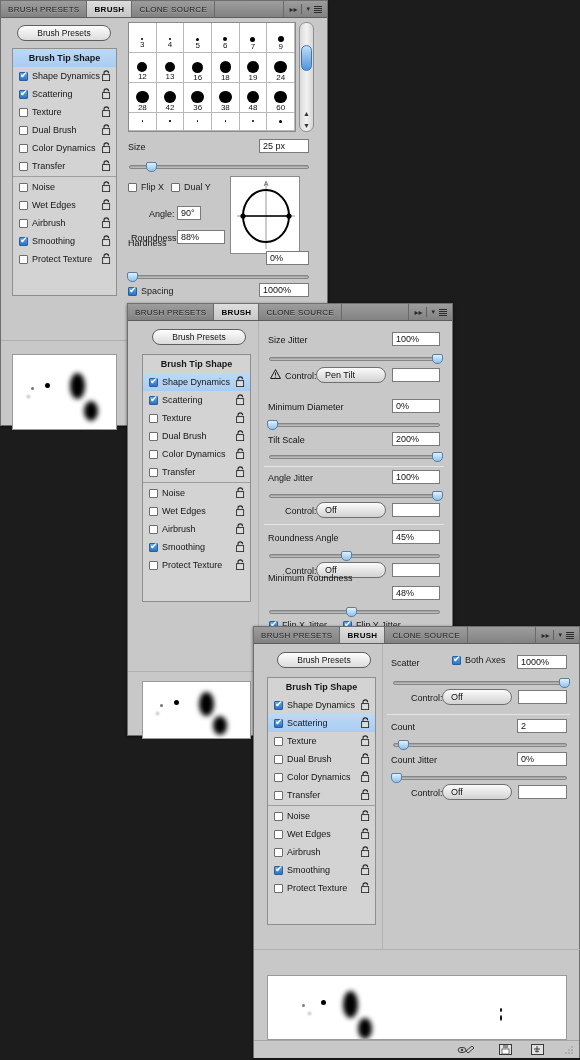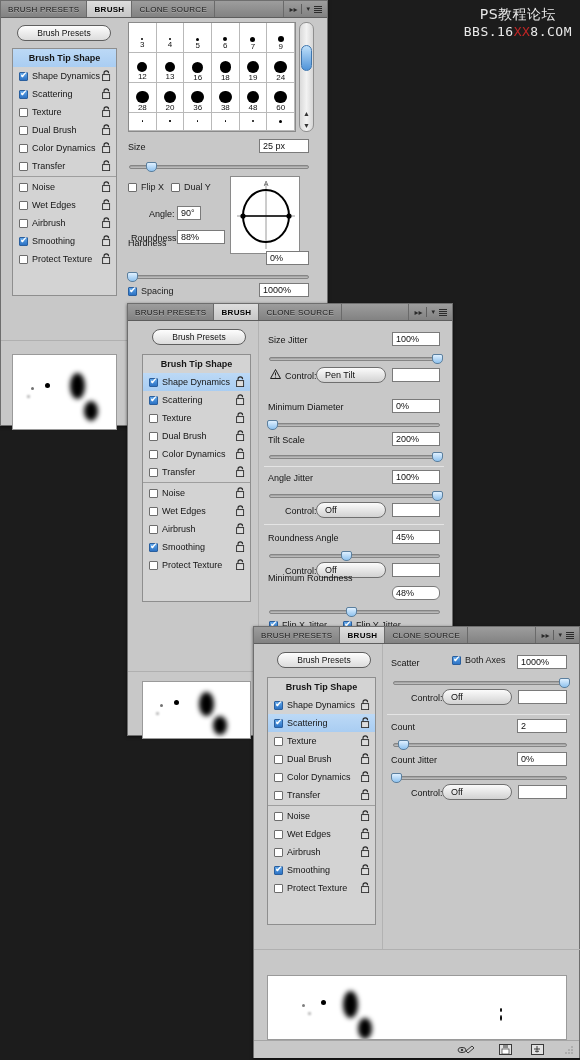--- a/index.html
+++ b/index.html
@@ -162,24 +162,20 @@
   .blob { position: absolute; border-radius: 50%; background: #000; }
   .bottombar { position: absolute; left:0; right:0; height: 18px; background: #c8c8c8; border-top:1px solid #a5a5a5;}
   .bicon { position:absolute; width: 14px; height: 12px; font-size: 9px; color:#333; text-align:center; line-height:12px;}
   .divider { position:absolute; background:#b0b0b0; }
 </style>
 </head>
 <body>
 
 <div id="root">
 
-  <div class="watermark">
-    <div>PS教程论坛</div>
-    <div class="l2"><span>BBS.16</span><span class="hot">XX</span><span>8.COM</span></div>
-  </div>
 
   <div class="panel" id="p1" style="left:0; top:0; width:328px; height:426px;">
     <div class="tabbar">
       <div class="tab">BRUSH PRESETS</div>
       <div class="tab active">BRUSH</div>
       <div class="tab">CLONE SOURCE</div>
       <div class="tabfill"></div>
       <div class="tabtools">
         <span class="glyph-dbl"></span>
         <span class="vbar"></span>
@@ -345,21 +341,21 @@
           <div class="gcell" style="left: 138.333px; top: 30px; width: 27.6667px; height: 30px;">
             <div class="gdot" style="width:12.5px;height:12.5px;margin-top:7.75px"></div>
             <div class="gnum">24</div>
           </div>
           <div class="gcell" style="left: 0px; top: 60px; width: 27.6667px; height: 30px;">
             <div class="gdot" style="width:12.5px;height:12.5px;margin-top:7.75px"></div>
             <div class="gnum">28</div>
           </div>
           <div class="gcell" style="left: 27.6667px; top: 60px; width: 27.6667px; height: 30px;">
             <div class="gdot" style="width:12.5px;height:12.5px;margin-top:7.75px"></div>
-            <div class="gnum">20</div>
+            <div class="gnum">42</div>
           </div>
           <div class="gcell" style="left: 55.3333px; top: 60px; width: 27.6667px; height: 30px;">
             <div class="gdot" style="width:12.5px;height:12.5px;margin-top:7.75px"></div>
             <div class="gnum">36</div>
           </div>
           <div class="gcell" style="left: 83px; top: 60px; width: 27.6667px; height: 30px;">
             <div class="gdot" style="width:12.5px;height:12.5px;margin-top:7.75px"></div>
             <div class="gnum">38</div>
           </div>
           <div class="gcell" style="left: 110.667px; top: 60px; width: 27.6667px; height: 30px;">
@@ -623,21 +619,21 @@
       <div class="slider" id="s-rj" style="left:141px; top:232px; width:171px;">
           <div class="track"></div>
           <div class="knob" style="left:76.95px"></div>
         </div>
 
       <div class="rowlabel" style="left:157px; top:245px;">Control:</div>
       <div class="combo" style="left:188px; top:241px; width:70px;">Off</div>
       <div class="numbox" style="left:264px; top:242px; width:48px;"></div>
 
       <div class="rowlabel" style="left:140px; top:252px;">Minimum Roundness</div>
-      <div class="numbox" style="left:264px; top:265px; width:48px;border-radius:6px;">48%</div>
+      <div class="numbox" style="left:264px; top:265px; width:48px;">48%</div>
       <div class="slider" id="s-mr" style="left:141px; top:288px; width:171px;">
           <div class="track"></div>
           <div class="knob" style="left:82.08px"></div>
         </div>
 
       <div class="chk" style="left:141px; top:299px;">
           <span class="box on"></span>
           <span>Flip X Jitter</span>
         </div>
       <div class="chk" style="left:215px; top:299px;">

